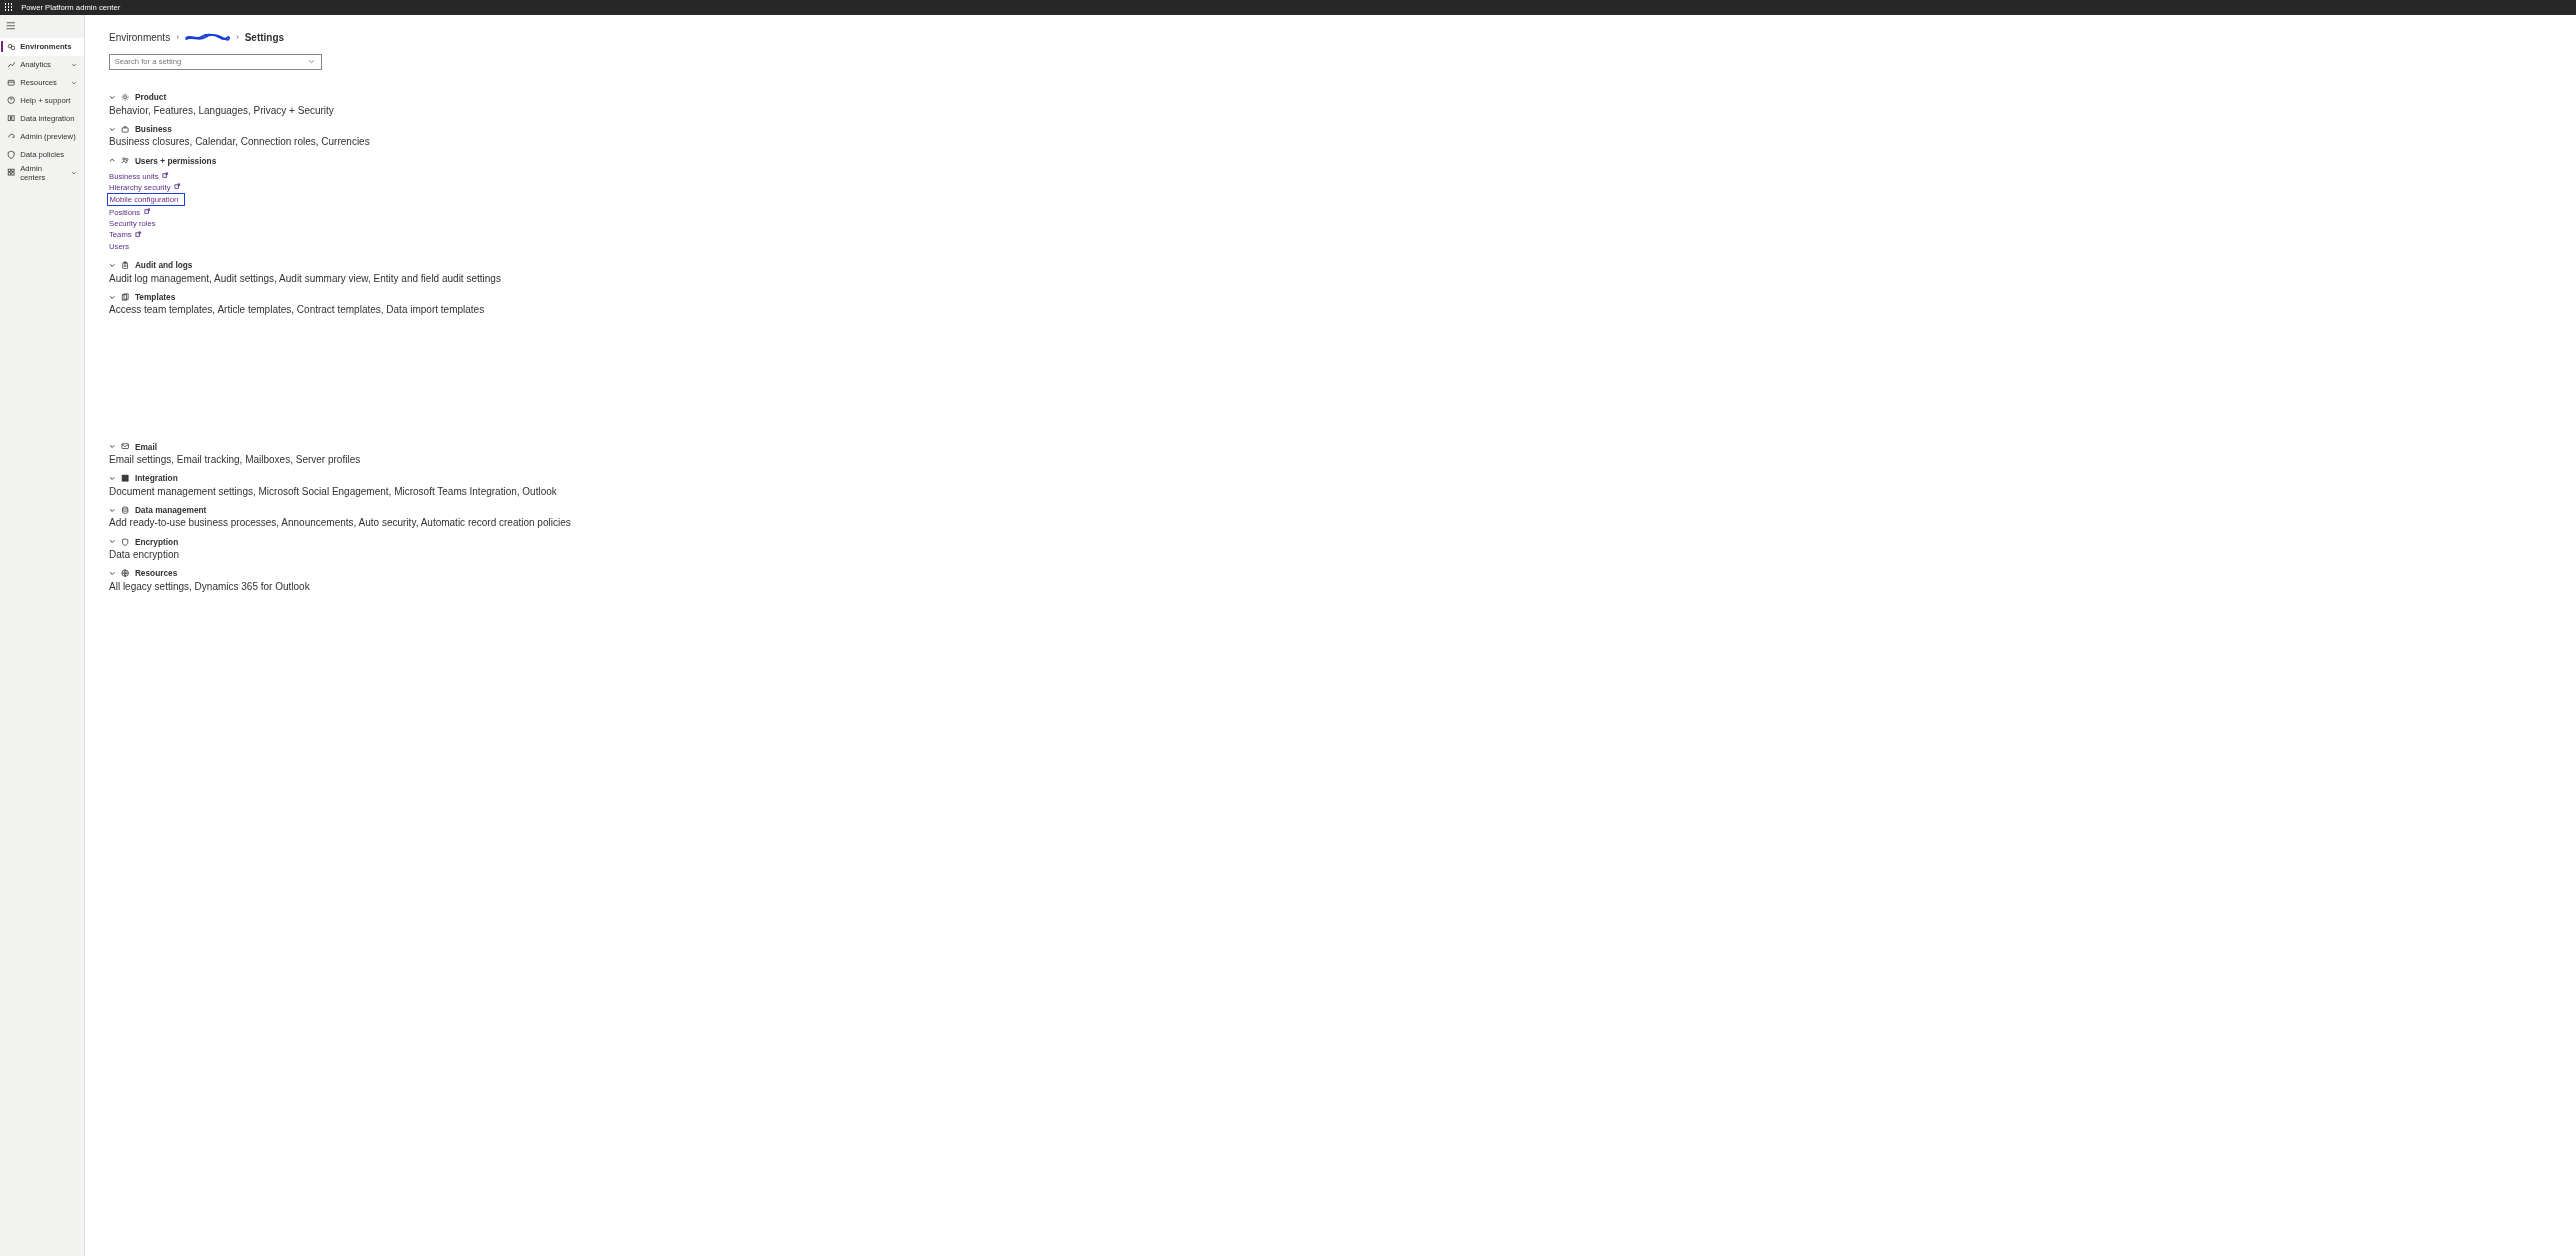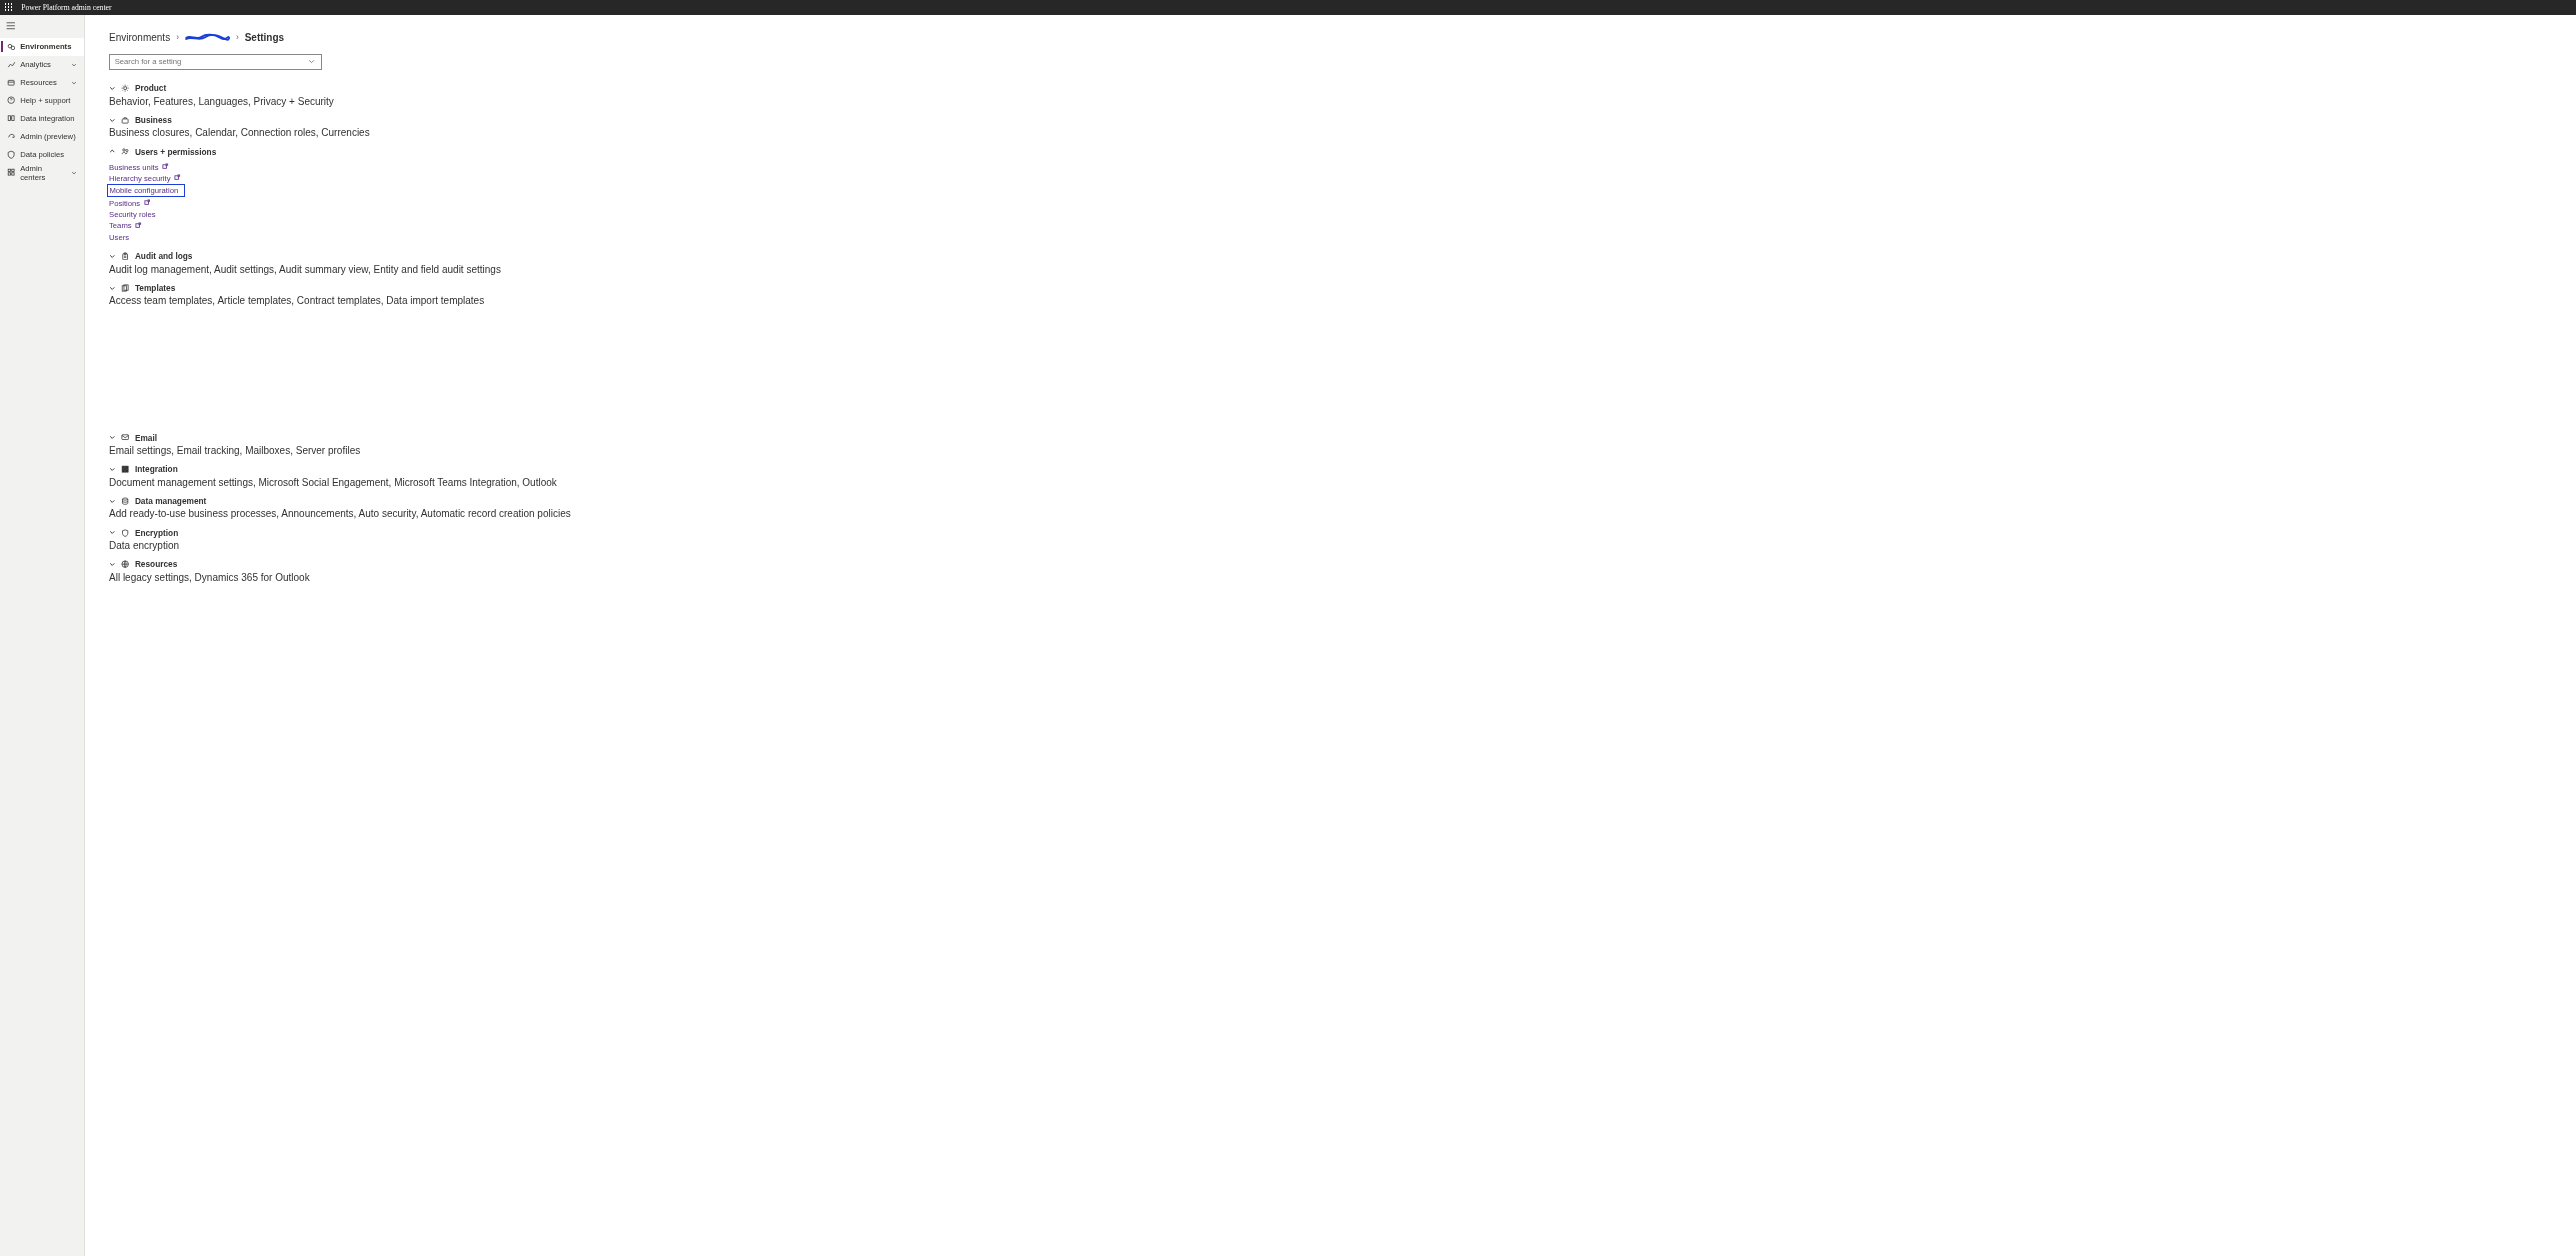--- a/index.html
+++ b/index.html
@@ -11,21 +11,20 @@
     overflow: hidden;
   }
   .topbar {
     background: #272727;
     color: #fff;
     height: 15.4px;
     display: flex;
     align-items: center;
     padding: 0 4.7px;
     gap: 7px;
-    font-family: Liberation Serif, serif;
   }
   .waffle {
     width: 9.5px; height: 9.5px;
     display: grid;
     grid-template-columns: repeat(3, 1.8px);
     grid-template-rows: repeat(3, 1.8px);
     gap: 1.2px;
     cursor: pointer;
   }
   .waffle span { background: #fff; width: 1.8px; height: 1.8px; }
@@ -91,21 +90,21 @@
   .breadcrumb .redacted svg { position:absolute; inset:0; }
   .breadcrumb .current { font-weight:600; }
 
   .searchbox {
     width: 213px;
     height: 16.6px;
     border: 0.6px solid #8a8886;
     display: flex;
     align-items: center;
     padding: 0 4.7px;
-    margin-bottom: 13px;
+    margin-bottom: 22px;
     cursor:text;
     justify-content: space-between;
   }
   .searchbox input {
     border: 0; outline: 0;
     font-size: 7.7px;
     flex:1;
     background:transparent;
   }
   .searchbox .dd { width:8.3px; display:flex; }

